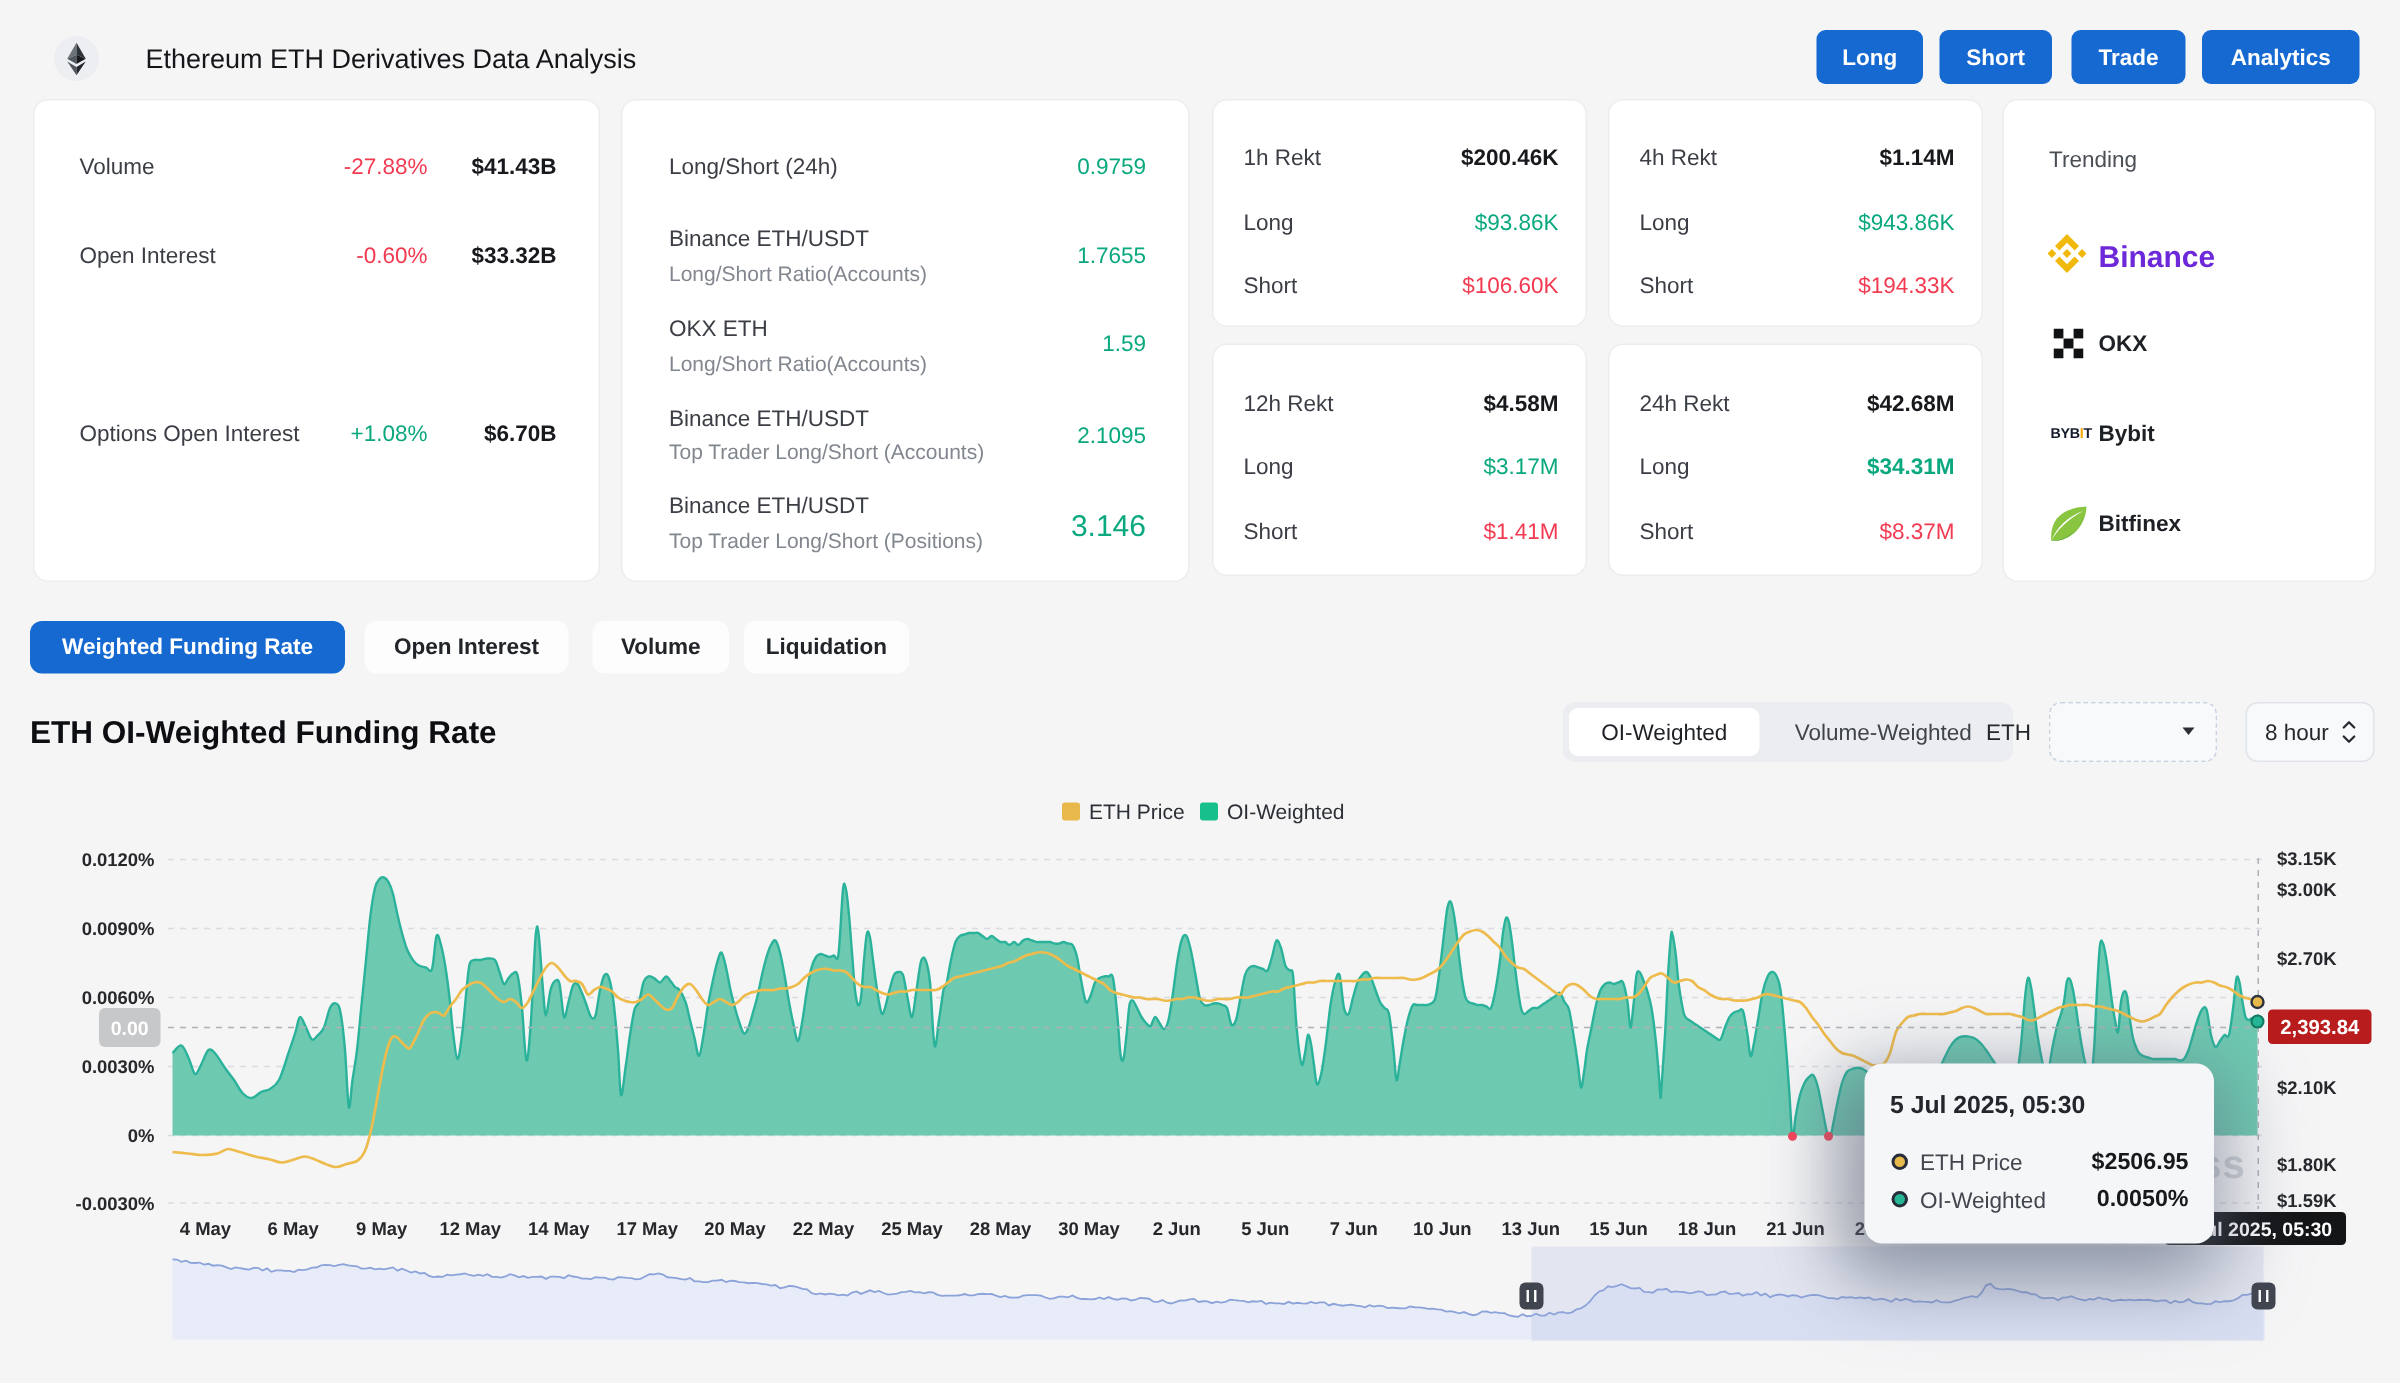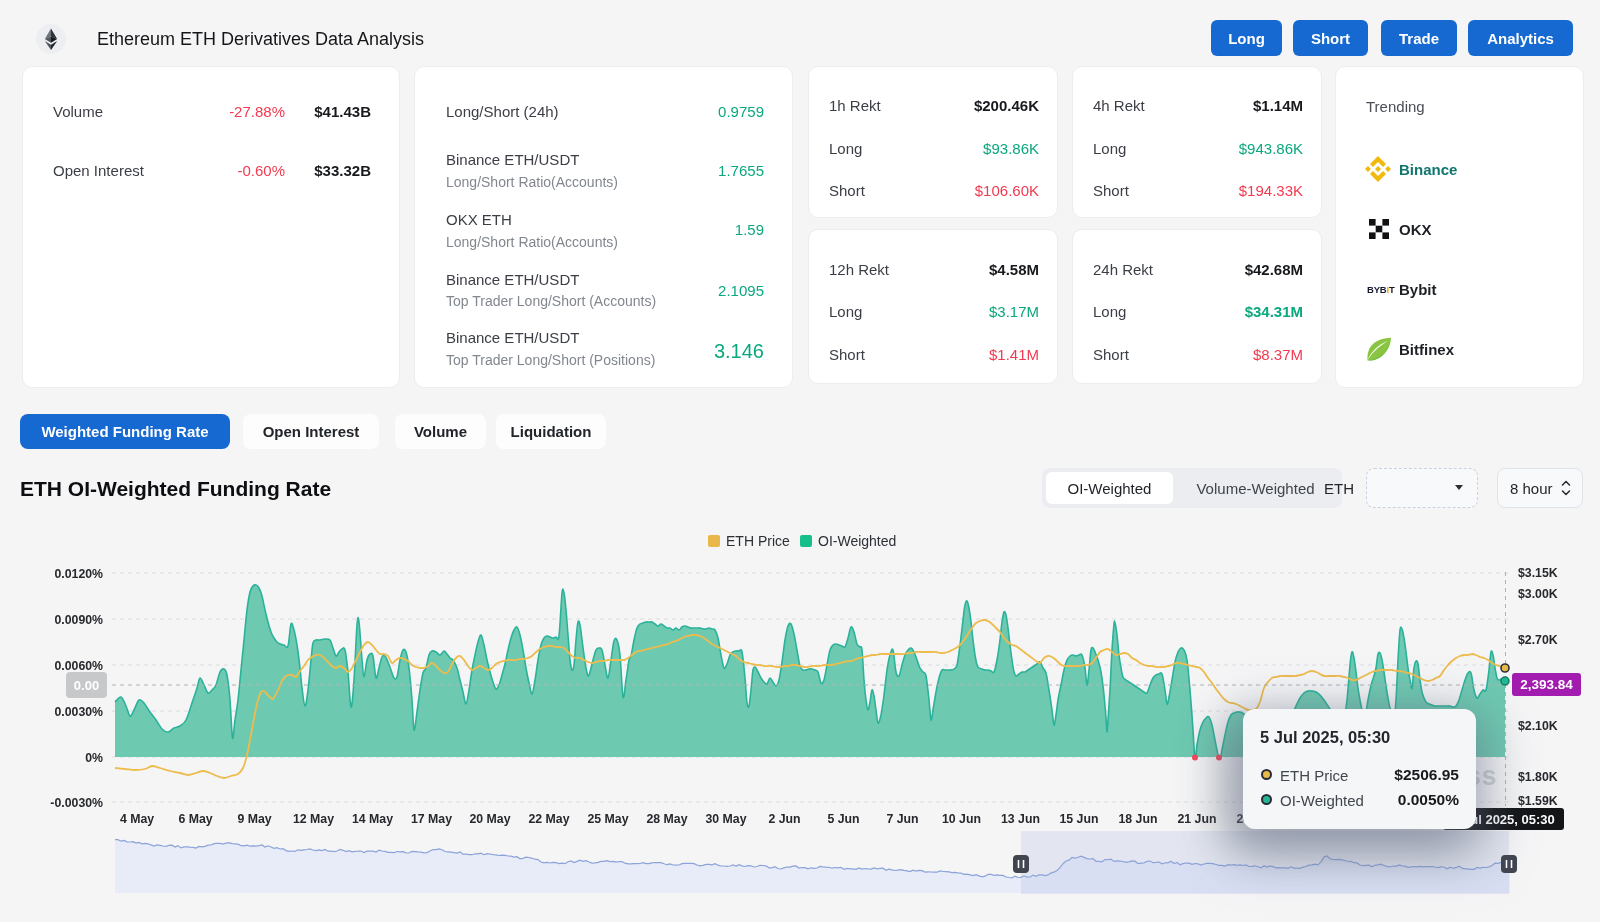--- a/index.html
+++ b/index.html
@@ -43,20 +43,26 @@
         <span class="sp"></span>
         <span class="val red" style="font-weight:normal;position:absolute;right:86px;">-27.88%</span>
         <span class="val">$41.43B</span>
       </div>
 <div class="row" style="top:93px;">
         <span class="lbl">Open Interest</span>
         <span class="sp"></span>
         <span class="val red" style="font-weight:normal;position:absolute;right:86px;">-0.60%</span>
         <span class="val">$33.32B</span>
       </div>
+<div class="row" style="top:212px;">
+        <span class="lbl">Options Open Interest</span>
+        <span class="sp"></span>
+        <span class="val grn" style="font-weight:normal;position:absolute;right:86px;">+1.08%</span>
+        <span class="val">$6.70B</span>
+      </div>
 </div>
 
 <div class="card" style="left:414px;top:66px;width:379px;height:322px;">
 <div class="row" style="left:31px;top:34px;">
         <span class="lbl">Long/Short (24h)</span>
         <span class="sp"></span>
         <span class="val grn" style="font-weight:normal;">0.9759</span>
       </div>
 <div class="abs lbl" style="left:31px;top:84px;">Binance ETH/USDT</div>
 <div class="abs" style="left:31px;top:107px;font-size:14px;color:#82878f;">Long/Short Ratio(Accounts)</div>
@@ -146,21 +152,21 @@
 <div class="abs" style="left:29px;top:89px;width:26px;height:26px;">
 <svg width="26" height="26" viewBox="0 0 126.61 126.61">
           <g fill="#f0b90b">
 <path d="M38.73,53.2l24.59-24.58L87.93,53.23l14.3-14.31L63.32,0,24.42,38.9Z"></path>
 <path d="M0,63.31,14.3,49l14.31,14.3L14.3,77.62Z"></path>
 <path d="M38.73,73.41,63.32,98,87.93,73.38l14.31,14.3L63.32,126.61,24.42,87.71Z"></path>
 <path d="M97.99,63.31,112.3,49l14.31,14.3L112.3,77.62Z"></path>
 <path d="M77.83,63.3,63.32,48.78,52.59,59.5l-1.23,1.23-2.54,2.54,14.5,14.5,14.51-14.5Z"></path>
 </g>
         </svg></div>
-<div class="abs" style="left:63px;top:94px;font-size:15px;font-weight:bold;color:#0f766e;">Binance</div>
+<div class="abs" style="left:63px;top:94px;font-size:20px;font-weight:bold;color:#6d28d9;">Binance</div>
 <div class="abs" style="left:33px;top:152px;width:20px;height:20px;">
 <svg width="20" height="20" viewBox="0 0 20 20">
           <g fill="#101214">
 <rect x="0" y="0" width="6.6" height="6.6"></rect>
             <rect x="13.4" y="0" width="6.6" height="6.6"></rect>
 <rect x="6.7" y="6.7" width="6.6" height="6.6"></rect>
 <rect x="0" y="13.4" width="6.6" height="6.6"></rect>
             <rect x="13.4" y="13.4" width="6.6" height="6.6"></rect>
 </g>
         </svg></div>
@@ -267,21 +273,21 @@
 <rect x="1013" y="855" width="16" height="18" rx="4" fill="#40454f"></rect>
 <line x1="1018.5" x2="1018.5" y1="860" y2="868" stroke="#fff" stroke-width="1.6"></line>
 <line x1="1023.5" x2="1023.5" y1="860" y2="868" stroke="#fff" stroke-width="1.6"></line>
 <rect x="1501" y="855" width="16" height="18" rx="4" fill="#40454f"></rect>
 <line x1="1506.5" x2="1506.5" y1="860" y2="868" stroke="#fff" stroke-width="1.6"></line>
 <line x1="1511.5" x2="1511.5" y1="860" y2="868" stroke="#fff" stroke-width="1.6"></line>
 </g>
 </svg>
 
 <div class="abs" style="left:66px;top:672px;width:41px;height:26px;background:#c7c8ca;border-radius:4px;color:#fff;font-size:13px;font-weight:bold;display:flex;align-items:center;justify-content:center;">0.00</div>
-<div class="abs" style="left:1512px;top:673px;width:69px;height:23px;background:#a21caf;border-radius:3px;color:#fff;font-size:13.5px;font-weight:bold;display:flex;align-items:center;justify-content:center;">2,393.84</div>
+<div class="abs" style="left:1512px;top:673px;width:69px;height:23px;background:#b91c1c;border-radius:3px;color:#fff;font-size:13.5px;font-weight:bold;display:flex;align-items:center;justify-content:center;">2,393.84</div>
 <div class="abs" style="left:1443px;top:808px;width:121px;height:22px;background:#131517;border-radius:3px;color:#fff;font-size:13px;font-weight:bold;display:flex;align-items:center;justify-content:center;white-space:nowrap;overflow:hidden;">5 Jul 2025, 05:30</div>
 
 <div class="abs" style="left:1243px;top:709px;width:233px;height:120px;background:#f5f6f8;border-radius:12px;box-shadow:0 16px 48px 12px rgba(98,107,127,0.50),-22px 14px 40px rgba(98,107,127,0.30);">
 <div class="abs" style="left:17px;top:19px;font-size:16.5px;font-weight:bold;color:#23262b;">5 Jul 2025, 05:30</div>
 <div class="abs" style="left:18px;top:60px;width:11px;height:11px;border-radius:50%;background:#e8b94b;border:2px solid #262c38;"></div>
 <div class="abs" style="left:37px;top:58px;font-size:15px;color:#41464d;">ETH Price</div>
 <div class="abs" style="right:17px;top:57px;font-size:15.5px;font-weight:bold;color:#17191d;">$2506.95</div>
 <div class="abs" style="left:18px;top:85px;width:11px;height:11px;border-radius:50%;background:#25b795;border:2px solid #262c38;"></div>
 <div class="abs" style="left:37px;top:83px;font-size:15px;color:#41464d;">OI-Weighted</div>
 <div class="abs" style="right:17px;top:82px;font-size:15.5px;font-weight:bold;color:#17191d;">0.0050%</div>

